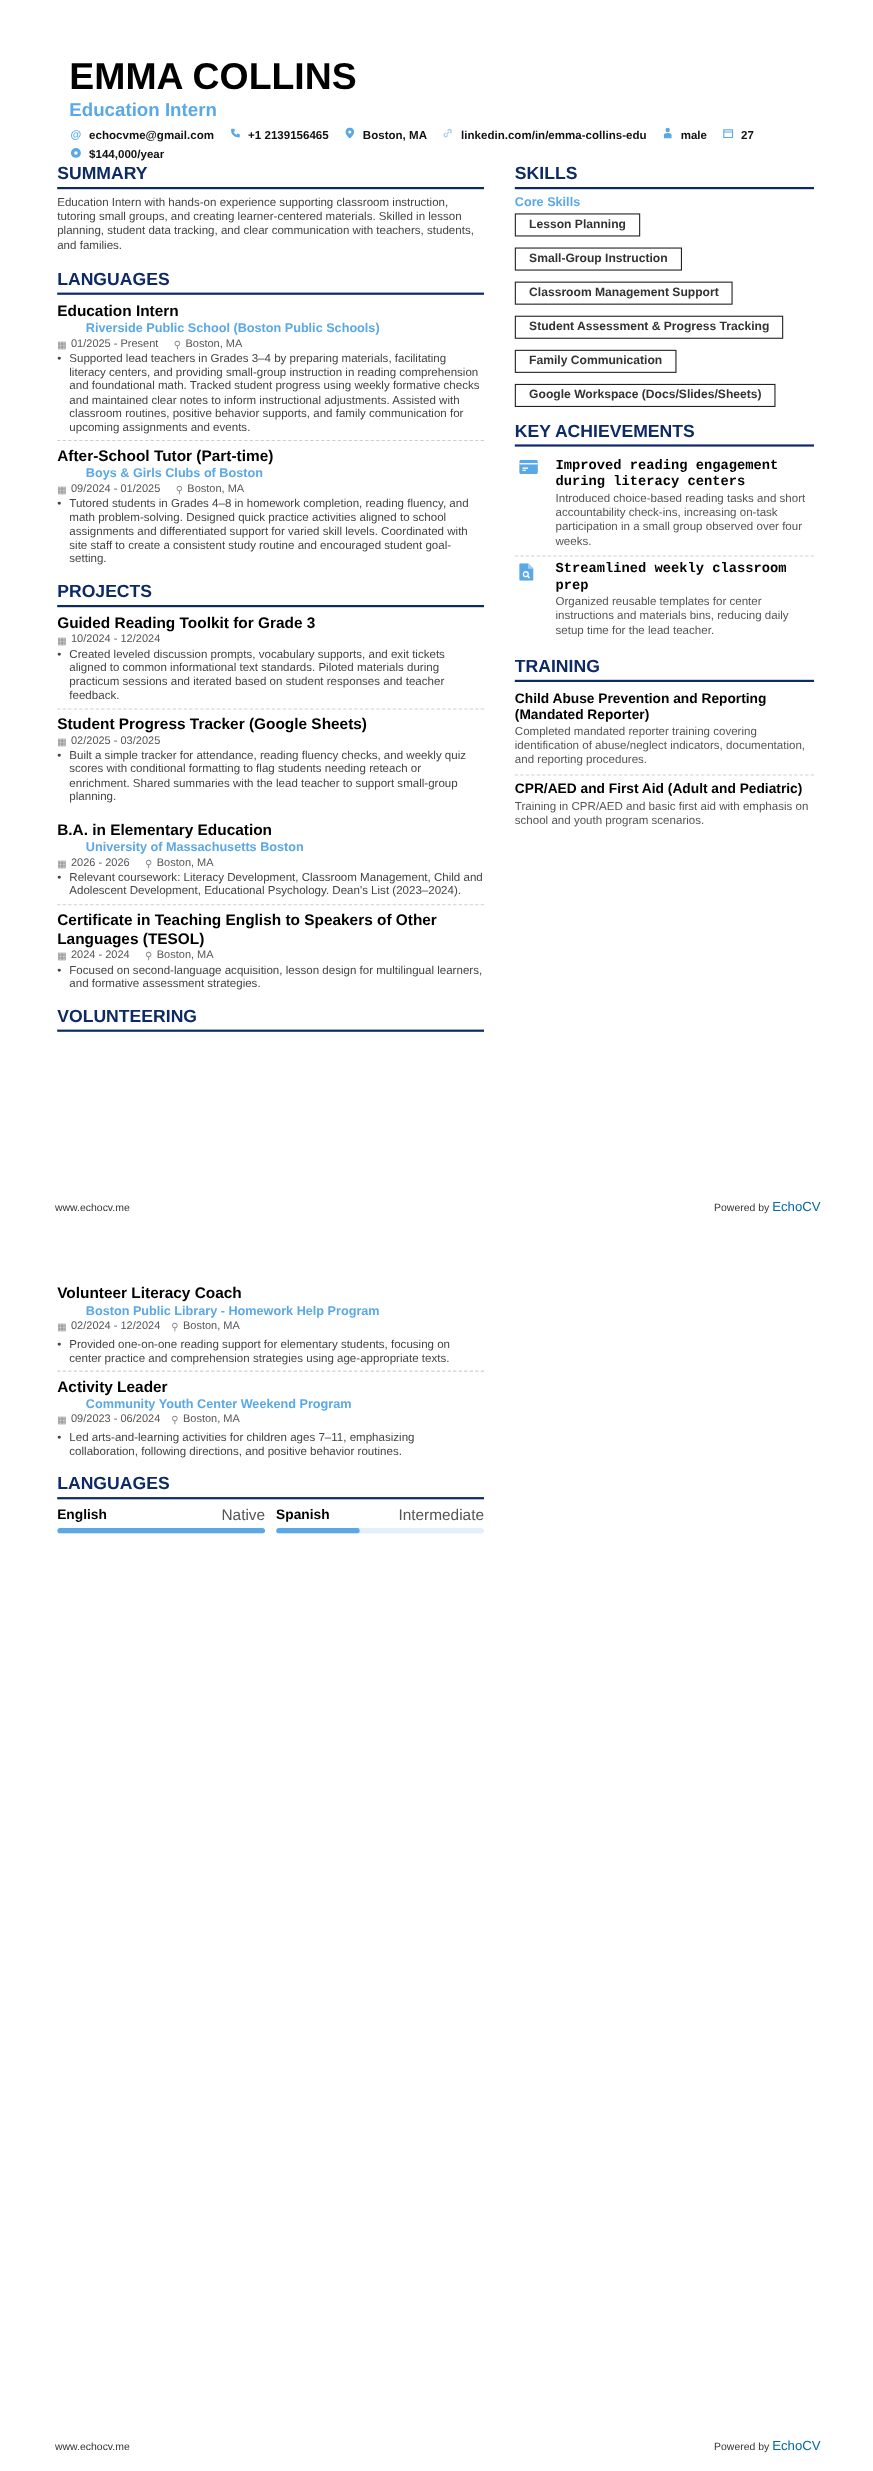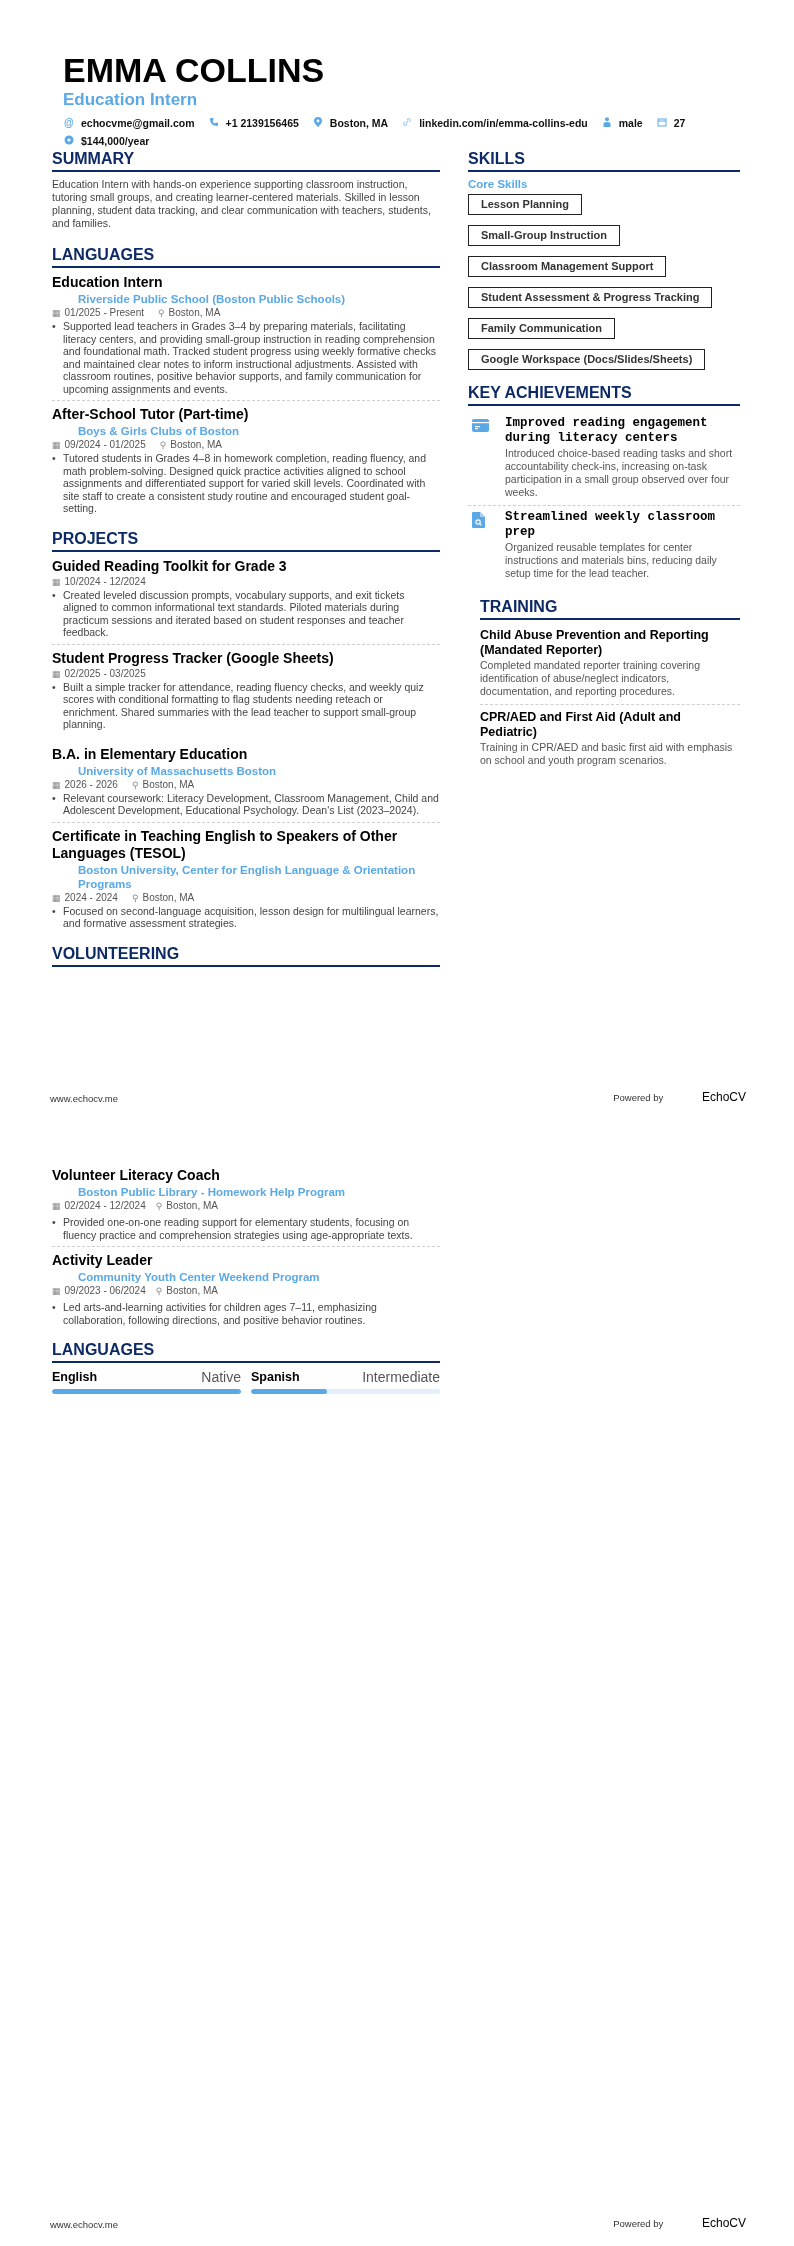--- a/index.html
+++ b/index.html
@@ -39,21 +39,21 @@
   .ach-icon { width: 37px; flex: 0 0 37px; padding-top: 2px; padding-left: 4px; }
   .ach-title { font-size: 12.5px; font-weight: bold; color: #000; line-height: 14.5px; font-family: Liberation Mono, monospace; }
   .ach-desc { font-size: 10.5px; color: #555; line-height: 13px; margin-top: 2px; }
 
   .train { padding: 2px 0 6px; }
   .train + .train { border-top: 1px dashed #cfcfcf; padding-top: 5px; }
   .train-title { font-size: 12.5px; font-weight: bold; color: #000; line-height: 14.5px; }
   .train-desc { font-size: 10.5px; color: #555; line-height: 13px; margin-top: 2px; }
 
   .footer { position: absolute; left: 50px; width: 696px; font-size: 9.5px; color: #333; display: flex; justify-content: space-between; align-items: flex-end; }
-  .footer .brand { font-size: 12px; color: #000000; margin-left: 36px; }
+  .footer .brand { font-size: 12px; color: #0369a1; }
 
   .langs { display: flex; gap: 10px; }
   .lang { flex: 1; }
   .lang-row { display: flex; justify-content: space-between; align-items: center; }
   .lang-name { font-size: 12.5px; font-weight: bold; color: #000; }
   .lang-level { font-size: 14px; color: #555; }
   .lang-bar { height: 5px; border-radius: 3px; background: #e3f0fb; margin-top: 4px; overflow: hidden; }
   .lang-fill { height: 100%; background: #5aa8e6; border-radius: 3px; }
 </style>
 </head>
@@ -204,21 +204,20 @@
               <span>Boston, MA</span>
             </span>
         </div>
         <div class="bullet">
             <span class="dot">•</span>
             <span>Relevant coursework: Literacy Development, Classroom Management, Child and Adolescent Development, Educational Psychology. Dean's List (2023–2024).</span>
           </div>
       </div>
       <div class="entry">
         <div class="entry-title">Certificate in Teaching English to Speakers of Other Languages (TESOL)</div>
-        <div class="entry-org">Boston University, Center for English Language &amp; Orientation Programs</div>
         <div class="meta">
           <span class="mi">▦</span>
           <span>2024 - 2024</span>
           <span class="loc">
               <span class="mi">⚲</span>
               <span>Boston, MA</span>
             </span>
         </div>
         <div class="bullet">
             <span class="dot">•</span>
@@ -271,21 +270,21 @@
               <line x1="7.6" y1="11.6" x2="9.4" y2="13.4" stroke="#fff" stroke-width="1.3"></line>
             </svg>
         </div>
         <div>
           <div class="ach-title">Streamlined weekly classroom prep</div>
           <div class="ach-desc">Organized reusable templates for center instructions and materials bins, reducing daily setup time for the lead teacher.</div>
         </div>
       </div>
     </section>
 
-    <section style="margin-top:12px;margin-left:12px;">
+    <section style="margin-top:12px;">
       <div class="sec-title">TRAINING</div>
       <div class="train">
         <div class="train-title">Child Abuse Prevention and Reporting (Mandated Reporter)</div>
         <div class="train-desc">Completed mandated reporter training covering identification of abuse/neglect indicators, documentation, and reporting procedures.</div>
       </div>
       <div class="train">
         <div class="train-title">CPR/AED and First Aid (Adult and Pediatric)</div>
         <div class="train-desc">Training in CPR/AED and basic first aid with emphasis on school and youth program scenarios.</div>
       </div>
     </section>
@@ -306,21 +305,21 @@
         <div class="meta">
           <span class="mi">▦</span>
           <span>02/2024 - 12/2024</span>
           <span class="loc" style="margin-left:10px;">
               <span class="mi">⚲</span>
               <span>Boston, MA</span>
             </span>
         </div>
         <div class="bullet" style="margin-top:4px;">
             <span class="dot">•</span>
-            <span>Provided one-on-one reading support for elementary students, focusing on fluency practice and comprehension strategies using age-appropriate texts.</span>
+            <span>Provided one-on-one reading support for elementary students, focusing on center practice and comprehension strategies using age-appropriate texts.</span>
           </div>
       </div>
       <div class="entry">
         <div class="entry-title">Activity Leader</div>
         <div class="entry-org">Community Youth Center Weekend Program</div>
         <div class="meta">
           <span class="mi">▦</span>
           <span>09/2023 - 06/2024</span>
           <span class="loc" style="margin-left:10px;">
               <span class="mi">⚲</span>

